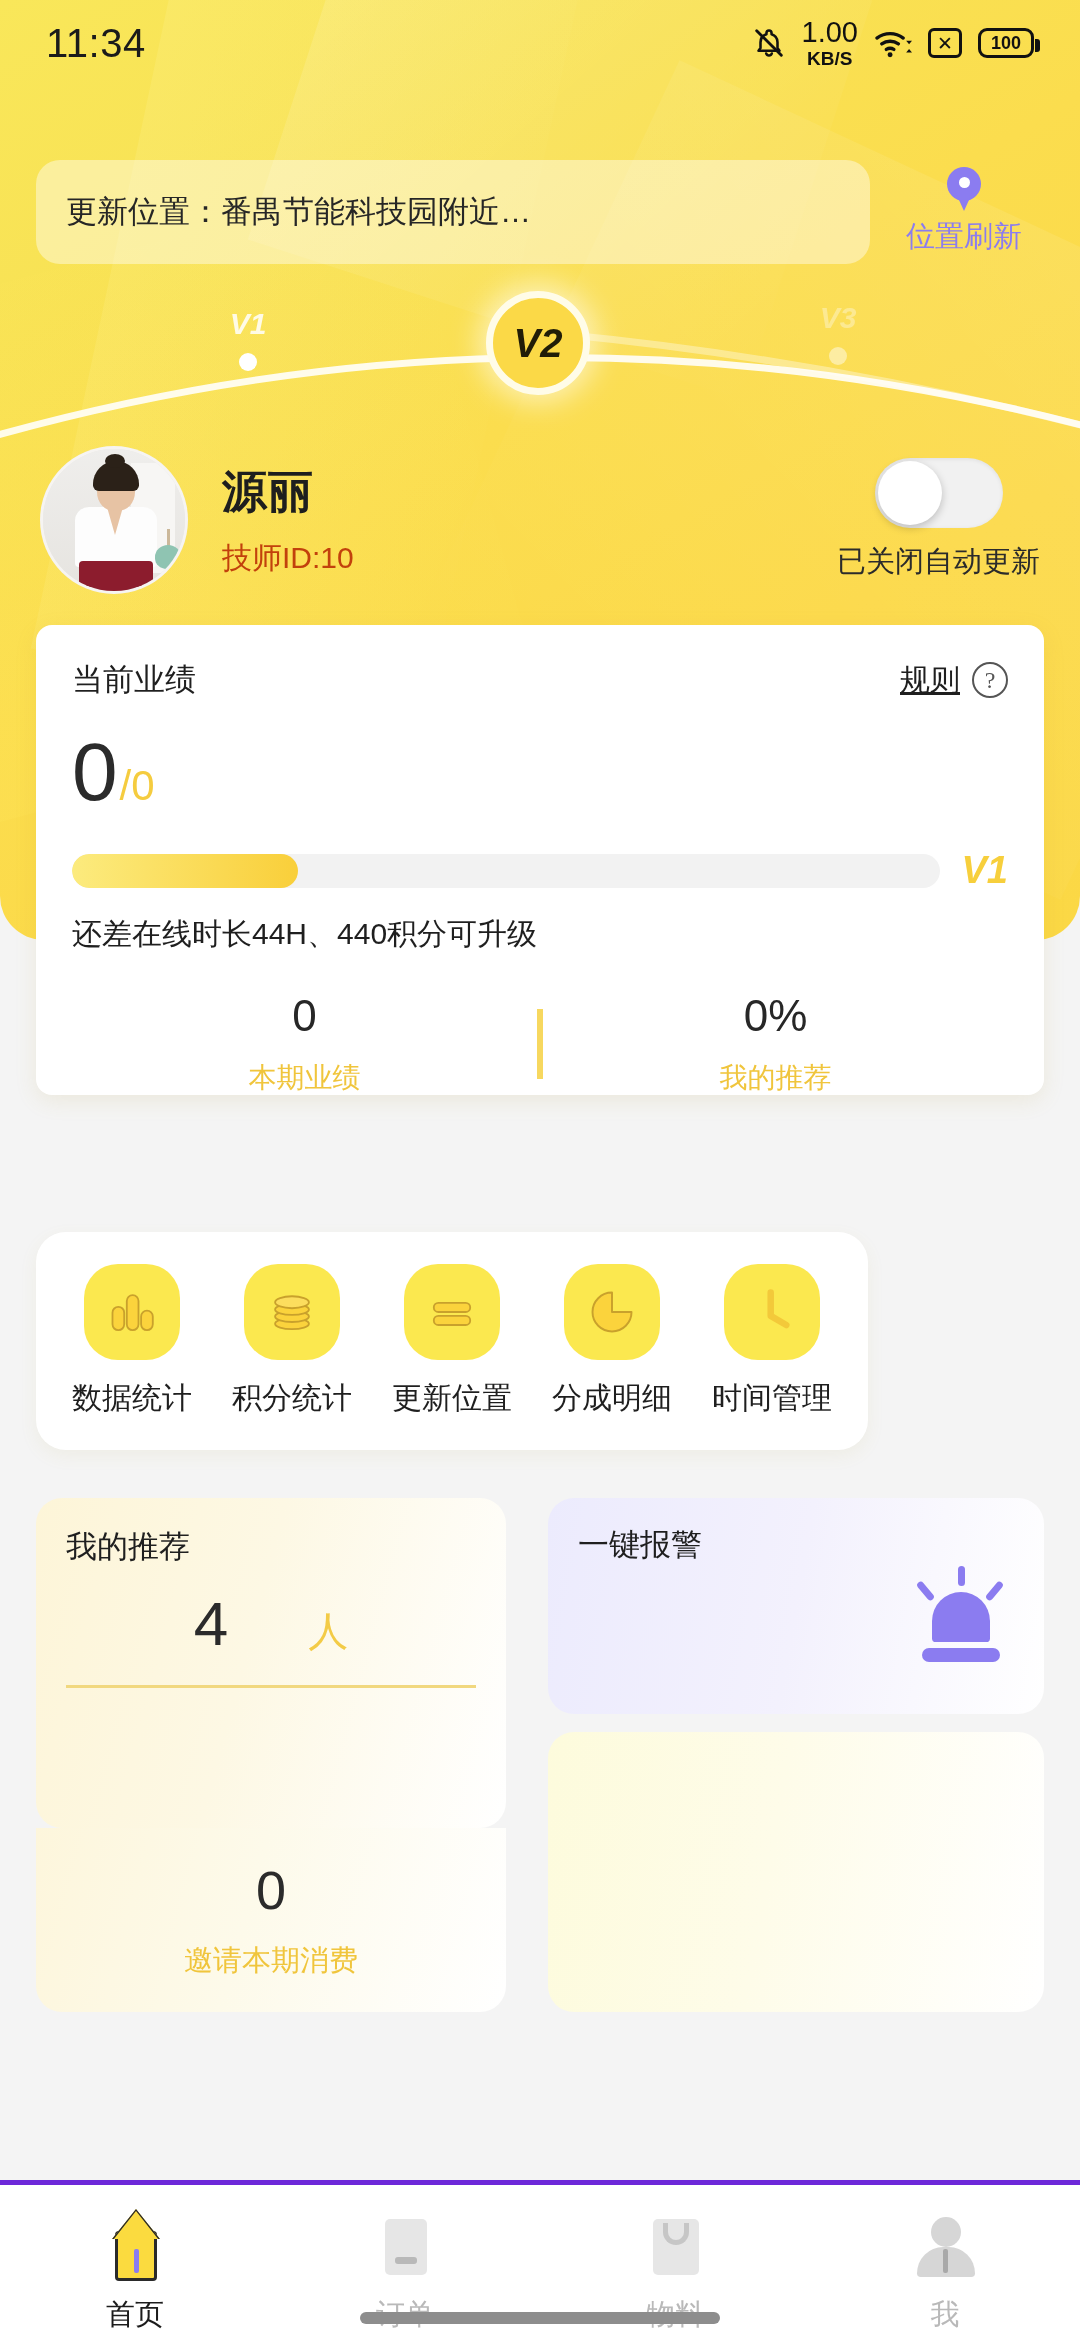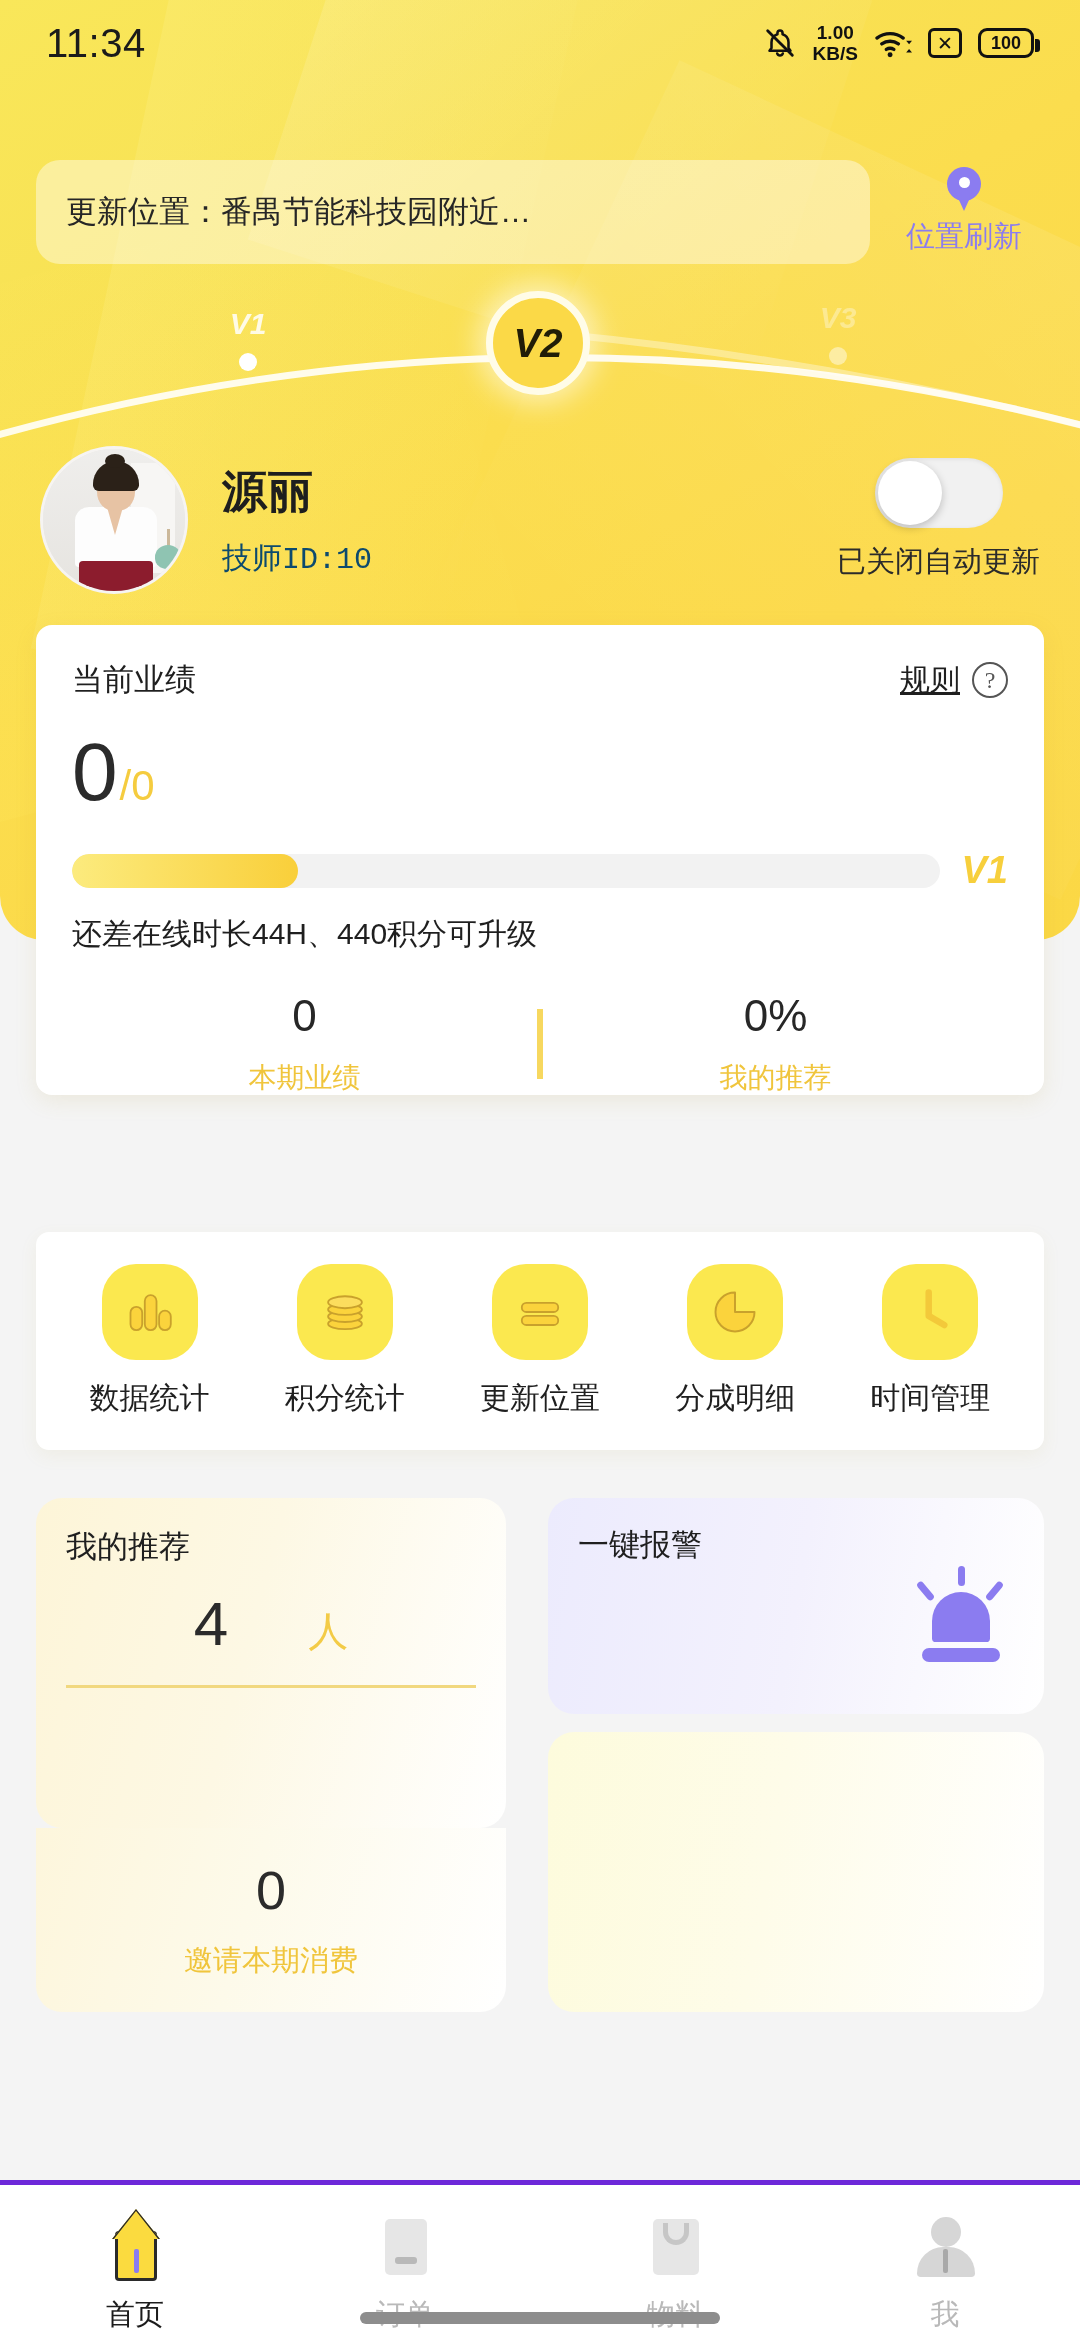--- a/index.html
+++ b/index.html
@@ -36,21 +36,21 @@
 
   
   .statusbar{
     position:absolute;left:0;top:0;width:1080px;height:86px;
     display:flex;align-items:center;justify-content:space-between;
     padding:0 46px;z-index:6;
   }
   .clock{font-size:40px;font-weight:500;color:#1b1b1b;letter-spacing:.5px;}
   .sb-right{display:flex;align-items:center;gap:16px;}
   .sb-speed{display:flex;flex-direction:column;align-items:center;line-height:1;color:#111;}
-  .sb-speed .v{font-size:19px;font-weight:700;text-align:right;}
+  .sb-speed .v{font-size:29px;font-weight:400;text-align:right;}
   .sb-speed .u{font-size:19px;font-weight:700;margin-top:2px;}
   .sim-box{
     width:34px;height:30px;border:3px solid #111;border-radius:6px;
     display:flex;align-items:center;justify-content:center;
     font-size:19px;font-weight:700;color:#111;
   }
   .battery{
     width:56px;height:30px;border:3px solid #111;border-radius:9px;
     display:flex;align-items:center;justify-content:center;
     font-size:18px;font-weight:700;color:#111;position:relative;
@@ -121,21 +121,21 @@
   .av-top{position:absolute;left:32px;top:58px;width:82px;height:60px;border-radius:14px 14px 4px 4px;background:#fdfdfd;}
   .av-collar{position:absolute;left:64px;top:58px;width:16px;height:28px;background:#e7c3a4;
              clip-path:polygon(50% 100%,0 0,100% 0);}
   .av-belt{position:absolute;left:36px;top:112px;width:74px;height:26px;background:#8c1c2d;border-radius:4px;}
   .av-skirt{position:absolute;left:40px;top:136px;width:66px;height:40px;background:#8c1c2d;}
   .av-plant{position:absolute;left:112px;top:96px;width:26px;height:24px;border-radius:50% 50% 45% 45%;background:#8fc4b2;}
   .av-stem{position:absolute;left:118px;top:80px;width:16px;height:18px;background:
      linear-gradient(90deg,transparent 40%,#cbb89a 40%,#cbb89a 55%,transparent 55%);}
   .prof-text{margin-left:34px;display:flex;flex-direction:column;gap:16px;}
   .prof-name{font-size:45px;font-weight:700;color:#1e1e1e;letter-spacing:1px;}
-  .prof-id{font-size:30px;color:#0c4a6e;font-family:Liberation Mono, monospace;}
+  .prof-id{font-size:30px;color:#c2410c;}
   .prof-right{margin-left:auto;display:flex;flex-direction:column;align-items:center;gap:14px;}
   .toggle{
     width:128px;height:70px;border-radius:40px;background:#f1f1f1;
     box-shadow:inset 0 1px 4px rgba(0,0,0,.08);position:relative;
   }
   .toggle .knob{
     position:absolute;left:3px;top:3px;width:64px;height:64px;border-radius:50%;
     background:#fff;box-shadow:0 3px 8px rgba(0,0,0,.22);
   }
   .toggle-label{font-size:29px;color:#2b2b2b;}
@@ -162,22 +162,22 @@
   .bar-lv{font-size:38px;font-weight:700;font-style:italic;color:#f7cf3c;}
   .perf-hint{margin-top:22px;font-size:30px;color:#1f1f1f;}
   .stats{margin-top:36px;display:flex;align-items:center;}
   .stat{flex:1;display:flex;flex-direction:column;align-items:center;gap:18px;}
   .stat .v{font-size:44px;color:#272727;}
   .stat .l{font-size:28px;color:#f0c53c;}
   .stat-div{width:3px;height:70px;background:#f7d85f;}
 
   
   .shortcuts{
-    position:absolute;left:36px;top:1232px;width:1008px;height:218px;
-    background:#fff;border-radius:13px;z-index:5;
+    position:absolute;left:36px;top:1232px;width:832px;height:218px;
+    background:#fff;border-radius:30px;z-index:5;
     box-shadow:0 6px 18px rgba(180,160,60,.08);
     display:flex;align-items:center;justify-content:space-around;padding:0 16px;
   }
   .sc{display:flex;flex-direction:column;align-items:center;gap:18px;width:180px;}
   .sc-ic{
     width:96px;height:96px;border-radius:34px;background:#fbe84f;
     display:flex;align-items:center;justify-content:center;position:relative;
   }
   .sc-label{font-size:30px;color:#1f1f1f;}
 

